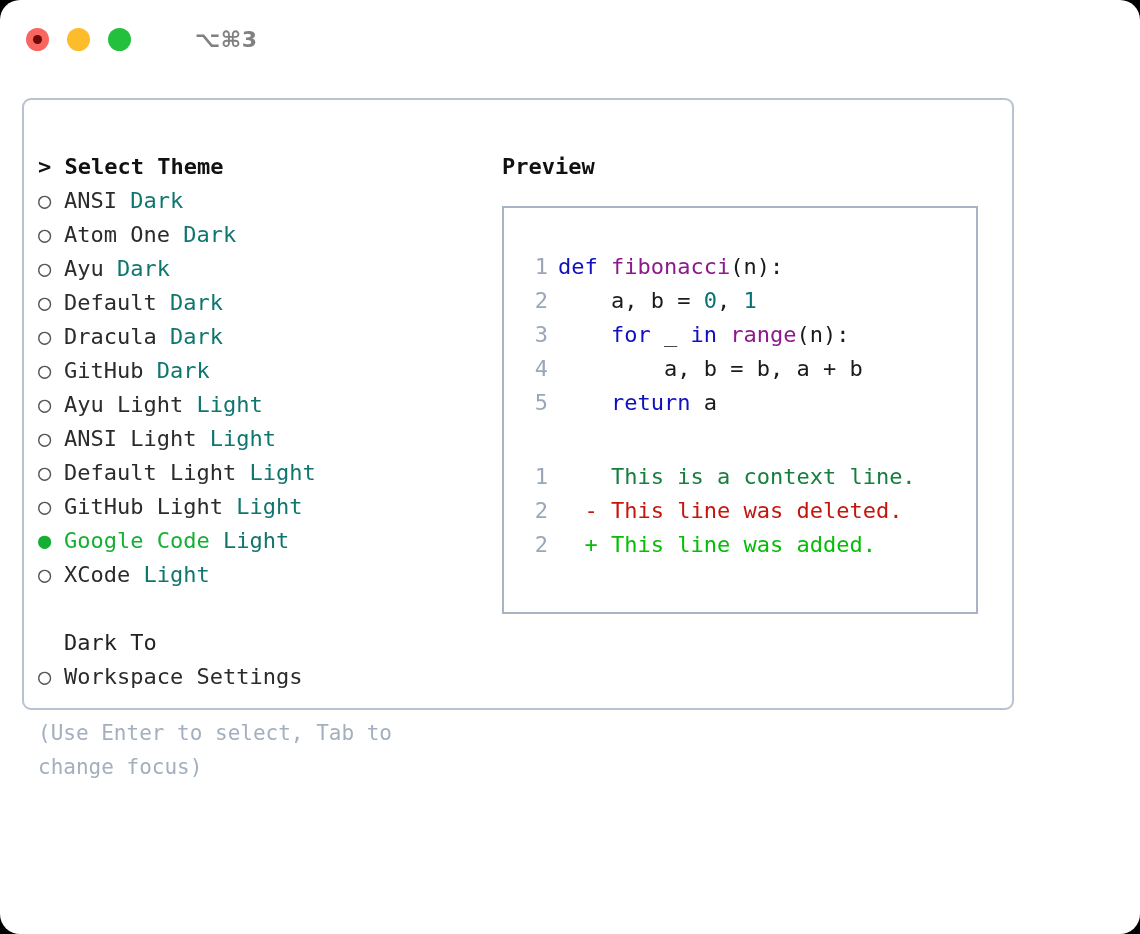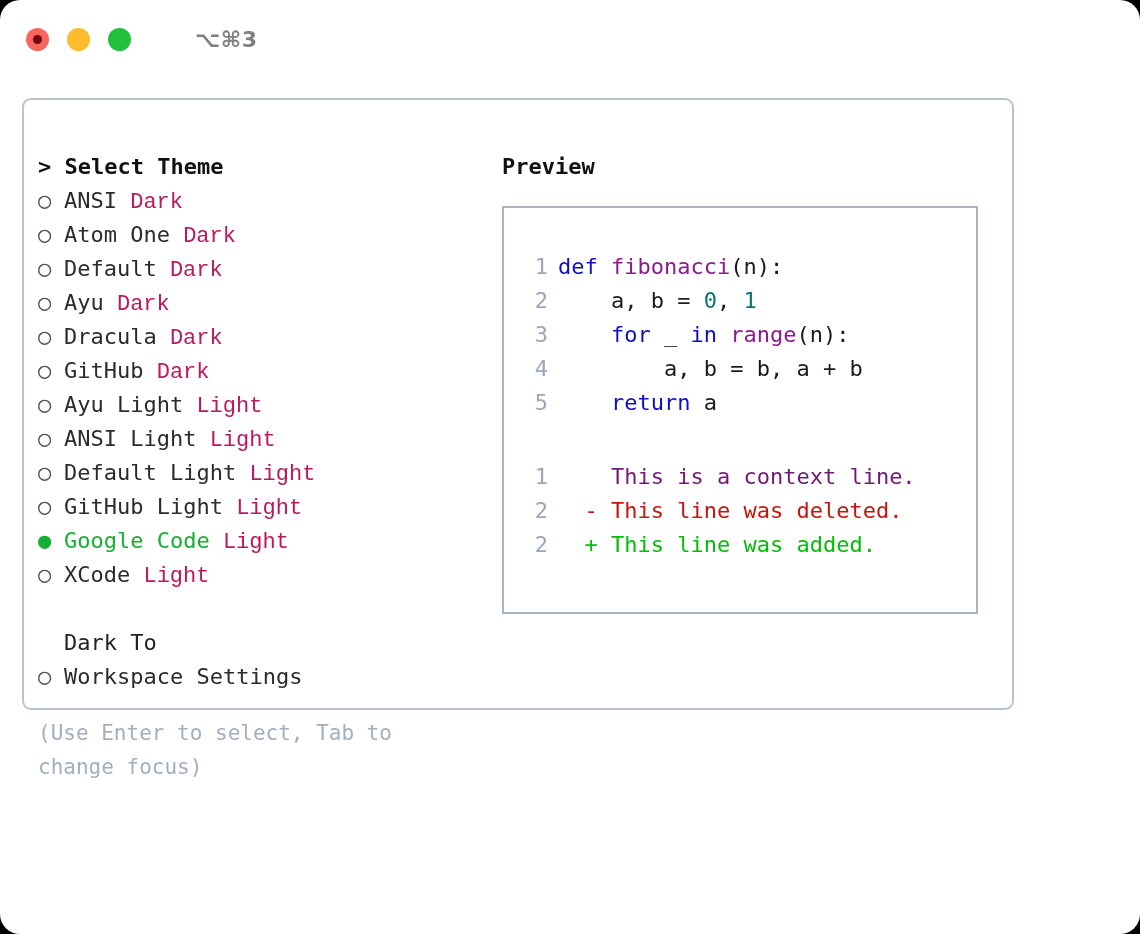--- a/index.html
+++ b/index.html
@@ -101,21 +101,21 @@
 
   .marker {
     display: inline-block;
     width: 26px;
   }
   .radio-off { color: #555555; }
   .radio-on  { color: #15af33; }
 
   .label-name { color: #2b2b2b; }
   .label-name.selected { color: #15af33; margin-top: 48px; }
-  .label-kind { color: #be185d; font-family: Liberation Mono, monospace; }
+  .label-kind { color: #0f766e; }
 
   .section-gap { height: 34px; }
 
   .hint {
     margin-top: 22px;
     font-size: 21px;
     line-height: 34px;
     color: #a3afbf;
     width: 410px;
   }
@@ -156,21 +156,21 @@
     color: #9aa7b8;
     margin-right: 10px;
   }
 
   .tok-kw   { color: #1010c0; }
   .tok-fn   { color: #8c1a8c; }
   .tok-num  { color: #0b7373; }
   .tok-txt  { color: #1a1a1a; }
 
   .diff-gap { height: 40px; }
-  .diff-ctx { color: #701a75; margin-top: 44px; }
+  .diff-ctx { color: #15803d; margin-top: 44px; }
   .diff-del { color: #c5150c; }
   .diff-add { color: #04bd04; }
 </style>
 </head>
 <body>
 
 <div class="window">
 
   <div class="titlebar">
     <div class="dot dot-red"></div>
@@ -179,22 +179,22 @@
     <div class="shortcut">⌥⌘3</div>
   </div>
 
   <div class="panel">
 
     <div class="left-col">
       <div class="row heading">&gt; Select Theme</div>
       <div id="theme-list">
           <div class="row"><span class="marker radio-off">○</span><span class="label-name">ANSI</span><span class="label-kind"> Dark</span></div>
           <div class="row"><span class="marker radio-off">○</span><span class="label-name">Atom One</span><span class="label-kind"> Dark</span></div>
+          <div class="row"><span class="marker radio-off">○</span><span class="label-name">Ayu</span><span class="label-kind"> Dark</span></div>
           <div class="row"><span class="marker radio-off">○</span><span class="label-name">Default</span><span class="label-kind"> Dark</span></div>
-          <div class="row"><span class="marker radio-off">○</span><span class="label-name">Ayu</span><span class="label-kind"> Dark</span></div>
           <div class="row"><span class="marker radio-off">○</span><span class="label-name">Dracula</span><span class="label-kind"> Dark</span></div>
           <div class="row"><span class="marker radio-off">○</span><span class="label-name">GitHub</span><span class="label-kind"> Dark</span></div>
           <div class="row"><span class="marker radio-off">○</span><span class="label-name">Ayu Light</span><span class="label-kind"> Light</span></div>
           <div class="row"><span class="marker radio-off">○</span><span class="label-name">ANSI Light</span><span class="label-kind"> Light</span></div>
           <div class="row"><span class="marker radio-off">○</span><span class="label-name">Default Light</span><span class="label-kind"> Light</span></div>
           <div class="row"><span class="marker radio-off">○</span><span class="label-name">GitHub Light</span><span class="label-kind"> Light</span></div>
           <div class="row"><span class="marker radio-on">●</span><span class="label-name selected">Google Code</span><span class="label-kind"> Light</span></div>
           <div class="row"><span class="marker radio-off">○</span><span class="label-name">XCode</span><span class="label-kind"> Light</span></div>
         </div>
 

